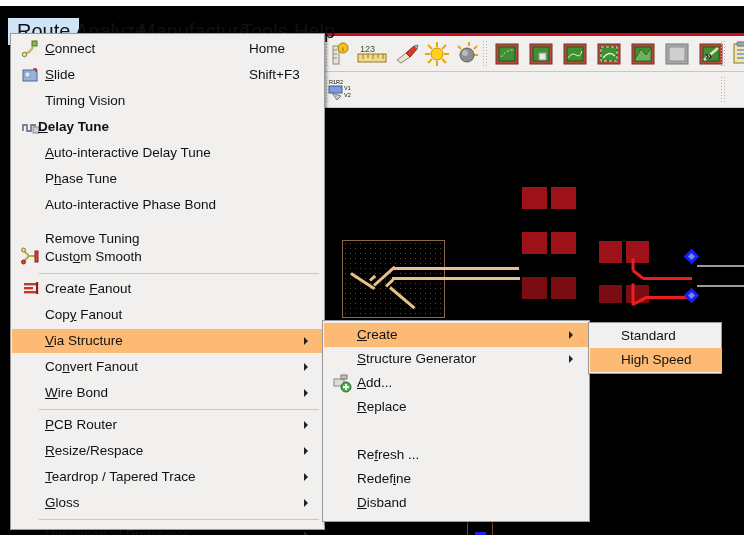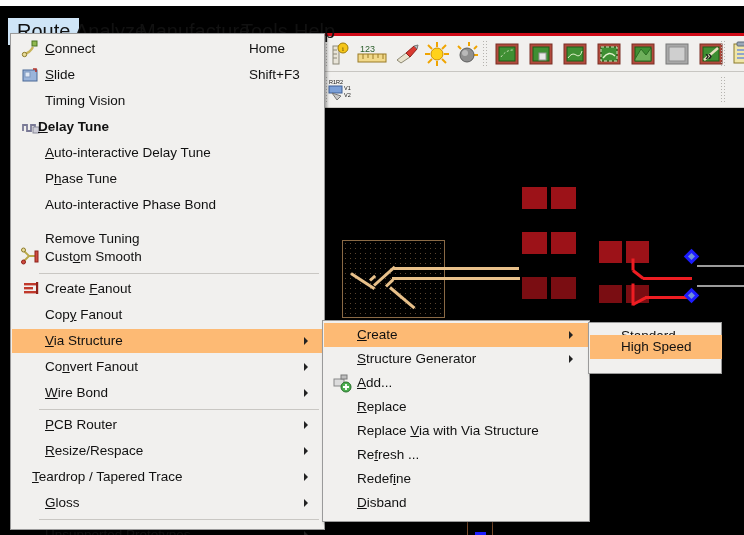--- a/index.html
+++ b/index.html
@@ -397,21 +397,21 @@
 
     <div class="mi" style="top:379px; width:313px;">
       <span class="lbl" style="left:33px;"><u>P</u>CB Router</span>
       <span class="arrow" style="left:292px; top:8px;"></span>
     </div>
     <div class="mi" style="top:405px; width:313px;">
       <span class="lbl" style="left:33px;"><u>R</u>esize/Respace</span>
       <span class="arrow" style="left:292px; top:8px;"></span>
     </div>
     <div class="mi" style="top:431px; width:313px;">
-      <span class="lbl" style="left:20px;text-align:right;"><u>T</u>eardrop / Tapered Trace</span>
+      <span class="lbl" style="left:33px;text-align:right;"><u>T</u>eardrop / Tapered Trace</span>
       <span class="arrow" style="left:292px; top:8px;"></span>
     </div>
     <div class="mi" style="top:457px; width:313px;text-align:center;">
       <span class="lbl" style="left:33px;"><u>G</u>loss</span>
       <span class="arrow" style="left:292px; top:8px;"></span>
     </div>
 
     <div class="sep" style="left:28px; top:485px; width:280px;"></div>
 
     <div class="mi" style="top:489px; width:313px;">
@@ -436,36 +436,33 @@
           <rect x="9" y="2" width="6" height="4" fill="#bfbfbf" stroke="#7a7a7a"></rect>
           <circle cx="14" cy="14" r="5" fill="#4caf50" stroke="#27702a"></circle>
           <path d="M14 11 v6 M11 14 h6" stroke="#fff" stroke-width="1.8"></path>
         </svg>
       </span>
       <span class="lbl" style="left:33px;"><u>A</u>dd...</span>
     </div>
     <div class="mi" style="top:74px;  width:266px;">
       <span class="lbl" style="left:33px;"><u>R</u>eplace</span>
     </div>
-    <div class="mi" style="top:98px;  width:266px;">
-      <span class="lbl" style="left:33px;">Replace <u>V</u>ia with Via Structure</span>
-    </div>
     <div class="mi" style="top:122px; width:266px;">
       <span class="lbl" style="left:33px;">Re<u>f</u>resh ...</span>
     </div>
     <div class="mi" style="top:146px; width:266px;">
       <span class="lbl" style="left:33px;">Redef<u>i</u>ne</span>
     </div>
     <div class="mi" style="top:170px; width:266px;">
       <span class="lbl" style="left:33px;"><u>D</u>isband</span>
     </div>
   </div>
 
   <div class="menu" id="menu-create">
     <div class="mi" style="top:1px; width:132px;">
       <span class="lbl" style="left:31px;">Standard</span>
     </div>
-    <div class="mi hl" style="top:12px; width:132px;">
+    <div class="mi hl" style="top:25px; width:132px;">
       <span class="lbl" style="left:31px;">High Speed</span>
     </div>
   </div>
 
 </div>
 
 </body></html>

